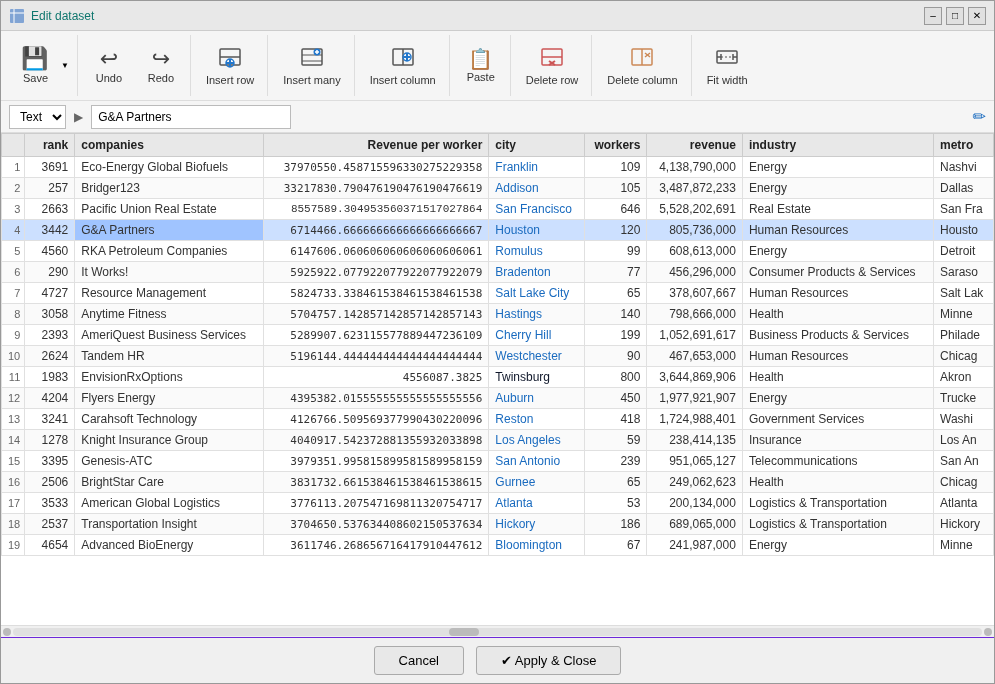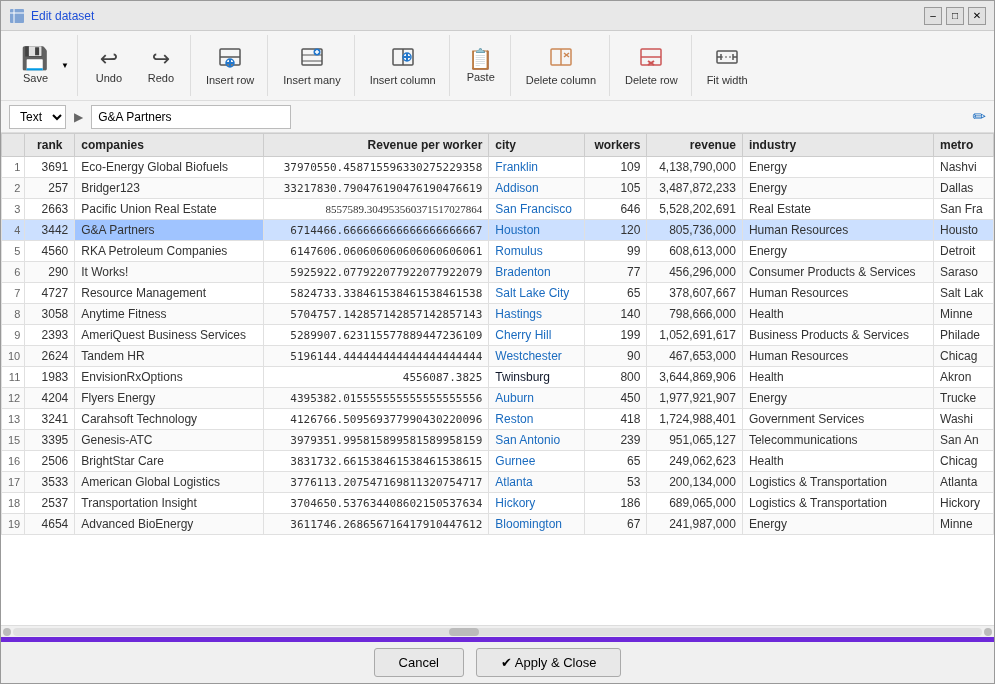--- a/index.html
+++ b/index.html
@@ -36,21 +36,21 @@
     .title-bar-icon {
       width: 16px;
       height: 16px;
       display: flex;
       align-items: center;
       justify-content: center;
       font-size: 10px;
     }
     .title-bar-text {
       font-size: 12px;
-      color: #1d4ed8;
+      color: #0f766e;
     }
     .title-bar-controls {
       display: flex;
       gap: 4px;
     }
     .title-btn {
       width: 18px;
       height: 18px;
       border: 1px solid #999;
       background: #e0e0e0;
@@ -196,28 +196,28 @@
     tbody tr:nth-child(even) { background: #fafafa; }
     tbody tr:nth-child(odd) { background: white; }
     tbody tr.selected { background: #cce0ff; }
     .row-num {
       color: #666;
       text-align: right;
       width: 20px;
       padding-right: 4px;
       font-size: 11px;
     }
-    .col-rank { text-align: center; width: 50px; }
+    .col-rank { text-align: right; width: 50px; }
     .col-rev { text-align: right; font-family: monospace; font-size: 11px; }
     .col-workers { text-align: right; }
     .col-revenue-num { text-align: right; }
     .city-link { color: #1a6bbf; }
     .bottom-bar {
       background: #f0f0f0;
-      border-top: 5px solid #6d28d9;
+      border-top: 1px solid #6d28d9;
       display: flex;
       align-items: center;
       justify-content: center;
       padding: 8px;
       gap: 12px;
       height: 46px;
     }
     .btn {
       padding: 6px 24px;
       font-size: 13px;
@@ -354,41 +354,41 @@
       <button class="tool-btn">
         <span class="tool-icon">📋</span>
         <span class="tool-label">Paste</span>
       </button>
     </div>
 
     <div class="toolbar-group">
       <button class="tool-btn">
         <span class="tool-icon">
           <svg width="24" height="24" viewBox="0 0 24 24" fill="none">
+            <rect x="2" y="4" width="20" height="16" rx="1" stroke="#cc5555" stroke-width="1.5" fill="none"></rect>
+            <line x1="2" y1="12" x2="22" y2="12" stroke="#cc5555" stroke-width="1.5"></line>
+            <line x1="9" y1="16" x2="15" y2="20" stroke="#cc5555" stroke-width="2"></line>
+            <line x1="15" y1="16" x2="9" y2="20" stroke="#cc5555" stroke-width="2"></line>
+          </svg>
+        </span>
+        <span class="tool-label">Delete row</span>
+      </button>
+    </div>
+
+    <div class="toolbar-group">
+      <button class="tool-btn">
+        <span class="tool-icon">
+          <svg width="24" height="24" viewBox="0 0 24 24" fill="none">
             <rect x="2" y="4" width="20" height="16" rx="1" stroke="#cc8855" stroke-width="1.5" fill="none"></rect>
             <line x1="12" y1="4" x2="12" y2="20" stroke="#cc8855" stroke-width="1.5"></line>
             <line x1="15" y1="8" x2="20" y2="12" stroke="#cc8855" stroke-width="1.5"></line>
             <line x1="20" y1="8" x2="15" y2="12" stroke="#cc8855" stroke-width="1.5"></line>
           </svg>
         </span>
         <span class="tool-label">Delete column</span>
-      </button>
-    </div>
-
-    <div class="toolbar-group">
-      <button class="tool-btn">
-        <span class="tool-icon">
-          <svg width="24" height="24" viewBox="0 0 24 24" fill="none">
-            <rect x="2" y="4" width="20" height="16" rx="1" stroke="#cc5555" stroke-width="1.5" fill="none"></rect>
-            <line x1="2" y1="12" x2="22" y2="12" stroke="#cc5555" stroke-width="1.5"></line>
-            <line x1="9" y1="16" x2="15" y2="20" stroke="#cc5555" stroke-width="2"></line>
-            <line x1="15" y1="16" x2="9" y2="20" stroke="#cc5555" stroke-width="2"></line>
-          </svg>
-        </span>
-        <span class="tool-label">Delete row</span>
       </button>
     </div>
 
     <div class="toolbar-group">
       <button class="tool-btn">
         <span class="tool-icon">
           <svg width="24" height="24" viewBox="0 0 24 24" fill="none">
             <rect x="2" y="6" width="20" height="12" rx="1" stroke="#555" stroke-width="1.5" fill="none"></rect>
             <line x1="2" y1="12" x2="6" y2="12" stroke="#555" stroke-width="1.5"></line>
             <line x1="18" y1="12" x2="22" y2="12" stroke="#555" stroke-width="1.5"></line>
@@ -446,21 +446,21 @@
             <td class="city-link" style="color: rgb(26, 107, 191);">Addison</td>
             <td class="col-workers" style="text-align: right;">105</td>
             <td class="col-revenue-num" style="text-align: right;">3,487,872,233</td>
             <td>Energy</td>
             <td>Dallas</td>
           </tr>
           <tr>
             <td class="row-num">3</td>
             <td class="col-rank" style="text-align: right;">2663</td>
             <td>Pacific Union Real Estate</td>
-            <td class="col-rev" style="text-align: right; font-family: Liberation Serif, serif; font-size: 11px;">8557589.304953560371517027864</td>
+            <td class="col-rev" style="text-align: right; font-family: Liberation Mono, monospace; font-size: 11px;">8557589.304953560371517027864</td>
             <td class="city-link" style="color: rgb(26, 107, 191);">San Francisco</td>
             <td class="col-workers" style="text-align: right;">646</td>
             <td class="col-revenue-num" style="text-align: right;">5,528,202,691</td>
             <td>Real Estate</td>
             <td>San Fra</td>
           </tr>
           <tr class="selected">
             <td class="row-num">4</td>
             <td class="col-rank" style="text-align: right;">3442</td>
             <td style="background: rgb(160, 196, 255); font-weight: 500;">G&amp;A Partners</td>
@@ -564,20 +564,31 @@
             <td class="col-rank" style="text-align: right;">3241</td>
             <td>Carahsoft Technology</td>
             <td class="col-rev" style="text-align: right; font-family: monospace; font-size: 11px;">4126766.509569377990430220096</td>
             <td class="city-link" style="color: rgb(26, 107, 191);">Reston</td>
             <td class="col-workers" style="text-align: right;">418</td>
             <td class="col-revenue-num" style="text-align: right;">1,724,988,401</td>
             <td>Government Services</td>
             <td>Washi</td>
           </tr>
           <tr>
+            <td class="row-num">14</td>
+            <td class="col-rank" style="text-align: right;">1278</td>
+            <td>Knight Insurance Group</td>
+            <td class="col-rev" style="text-align: right; font-family: monospace; font-size: 11px;">4040917.542372881355932033898</td>
+            <td class="city-link" style="color: rgb(26, 107, 191);">Los Angeles</td>
+            <td class="col-workers" style="text-align: right;">59</td>
+            <td class="col-revenue-num" style="text-align: right;">238,414,135</td>
+            <td>Insurance</td>
+            <td>Los An</td>
+          </tr>
+          <tr>
             <td class="row-num">15</td>
             <td class="col-rank" style="text-align: right;">3395</td>
             <td>Genesis-ATC</td>
             <td class="col-rev" style="text-align: right; font-family: monospace; font-size: 11px;">3979351.995815899581589958159</td>
             <td class="city-link" style="color: rgb(26, 107, 191);">San Antonio</td>
             <td class="col-workers" style="text-align: right;">239</td>
             <td class="col-revenue-num" style="text-align: right;">951,065,127</td>
             <td>Telecommunications</td>
             <td>San An</td>
           </tr>

